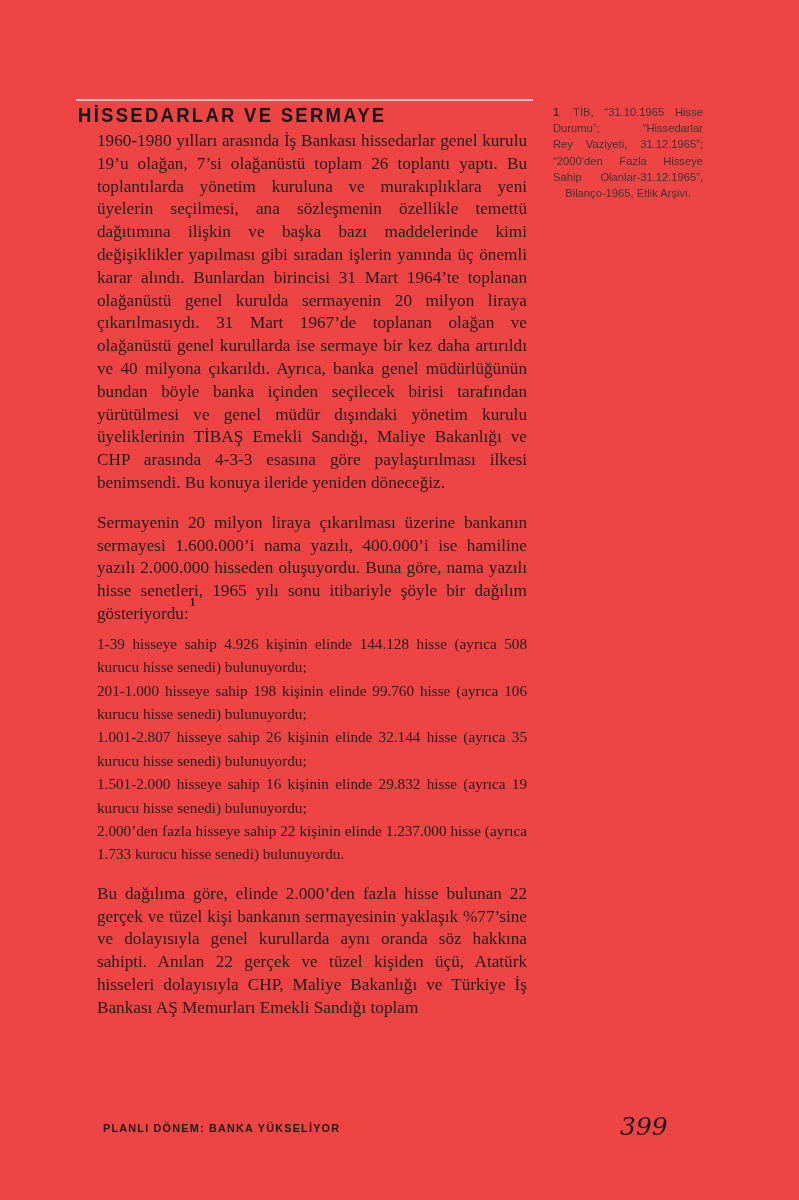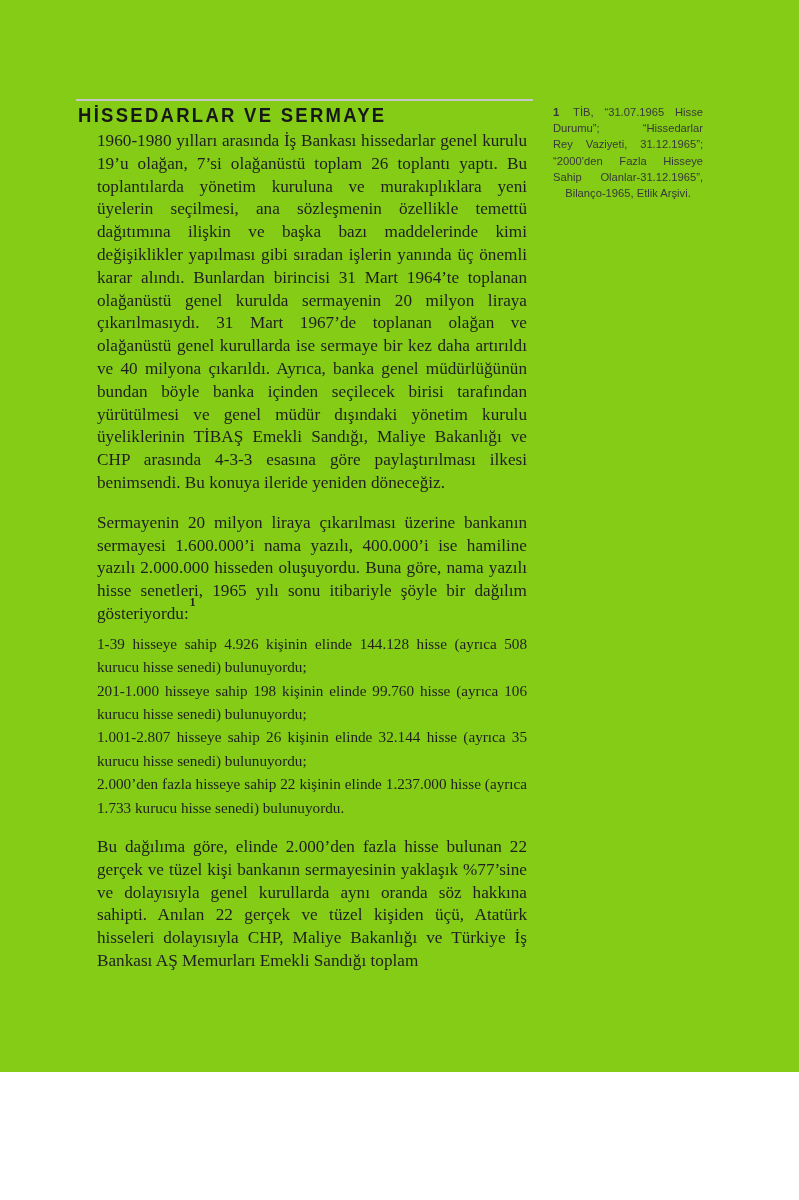--- a/index.html
+++ b/index.html
@@ -1,20 +1,20 @@
 <!DOCTYPE html>
 <html lang="tr"><head>
 <meta charset="utf-8">
 <style>
   html, body { margin: 0; padding: 0; background: #ffffff; }
   .page {
     position: relative;
     width: 799px;
-    height: 1072px;
-    background: #84cc16;
+    height: 1200px;
+    background: #ef4444;
     overflow: hidden;
     font-family: "Liberation Serif", "DejaVu Serif", serif;
   }
   .rule {
     position: absolute;
     left: 76px; top: 99px;
     width: 457px; height: 1.5px;
     background: #c7c7c7;
   }
   .heading {
@@ -98,37 +98,38 @@
 </head>
 <body>
 
 <div class="page">
 
   <div class="rule"></div>
 
   <h1 class="heading">HİSSEDARLAR VE SERMAYE</h1>
 
   <aside class="footnote">
-    <div class="fn-line fn-just"><b class="fn-marker">1</b> <span>TİB, “31.07.1965 Hisse</span></div>
+    <div class="fn-line fn-just"><b class="fn-marker">1</b> <span>TİB, “31.10.1965 Hisse</span></div>
     <div class="fn-line fn-just">Durumu”; “Hissedarlar</div>
     <div class="fn-line fn-just">Rey Vaziyeti, 31.12.1965”;</div>
     <div class="fn-line fn-just">“2000’den Fazla Hisseye</div>
     <div class="fn-line fn-just">Sahip Olanlar-31.12.1965”,</div>
     <div class="fn-line">Bilanço-1965, Etlik Arşivi.</div>
   </aside>
 
   <main class="body-col">
     <p class="para">1960-1980 yılları arasında İş Bankası hissedarlar genel kurulu 19’u olağan, 7’si olağanüstü toplam 26 toplantı yaptı. Bu toplantılarda yönetim kuruluna ve murakıplıklara yeni üyelerin seçilmesi, ana sözleşmenin özellikle temettü dağıtımına ilişkin ve başka bazı maddelerinde kimi değişiklikler yapılması gibi sıradan işlerin yanında üç önemli karar alındı. Bunlardan birincisi 31 Mart 1964’te toplanan olağanüstü genel kurulda sermayenin 20 milyon liraya çıkarılmasıydı. 31 Mart 1967’de toplanan olağan ve olağanüstü genel kurullarda ise sermaye bir kez daha artırıldı ve 40 milyona çıkarıldı. Ayrıca, banka genel müdürlüğünün bundan böyle banka içinden seçilecek birisi tarafından yürütülmesi ve genel müdür dışındaki yönetim kurulu üyeliklerinin TİBAŞ Emekli Sandığı, Maliye Bakanlığı ve CHP arasında 4-3-3 esasına göre paylaştırılması ilkesi benimsendi. Bu konuya ileride yeniden döneceğiz.</p>
 
     <p class="para spaced"><span>Sermayenin 20 milyon liraya çıkarılması üzerine bankanın sermayesi 1.600.000’i nama yazılı, 400.000’i ise hamiline yazılı 2.000.000 hisseden oluşuyordu. Buna göre, nama yazılı hisse senetleri, 1965 yılı sonu itibariyle şöyle bir dağılım gösteriyordu:</span><sup class="fn-ref">1</sup></p>
 
     <div class="dist-list">
       <p class="dist-item">1-39 hisseye sahip 4.926 kişinin elinde 144.128 hisse (ayrıca 508 kurucu hisse senedi) bulunuyordu;</p>
       <p class="dist-item">201-1.000 hisseye sahip 198 kişinin elinde 99.760 hisse (ayrıca 106 kurucu hisse senedi) bulunuyordu;</p>
       <p class="dist-item">1.001-2.807 hisseye sahip 26 kişinin elinde 32.144 hisse (ayrıca 35 kurucu hisse senedi) bulunuyordu;</p>
+      <p class="dist-item">1.501-2.000 hisseye sahip 16 kişinin elinde 29.832 hisse (ayrıca 19 kurucu hisse senedi) bulunuyordu;</p>
       <p class="dist-item">2.000’den fazla hisseye sahip 22 kişinin elinde 1.237.000 hisse (ayrıca 1.733 kurucu hisse senedi) bulunuyordu.</p>
     </div>
 
     <p class="para spaced">Bu dağılıma göre, elinde 2.000’den fazla hisse bulunan 22 gerçek ve tüzel kişi bankanın sermayesinin yaklaşık %77’sine ve dolayısıyla genel kurullarda aynı oranda söz hakkına sahipti. Anılan 22 gerçek ve tüzel kişiden üçü, Atatürk hisseleri dolayısıyla CHP, Maliye Bakanlığı ve Türkiye İş Bankası AŞ Memurları Emekli Sandığı toplam</p>
   </main>
 
   <footer>
     <div class="running-title">PLANLI DÖNEM: BANKA YÜKSELİYOR</div>
     <div class="page-num">399</div>
   </footer>

